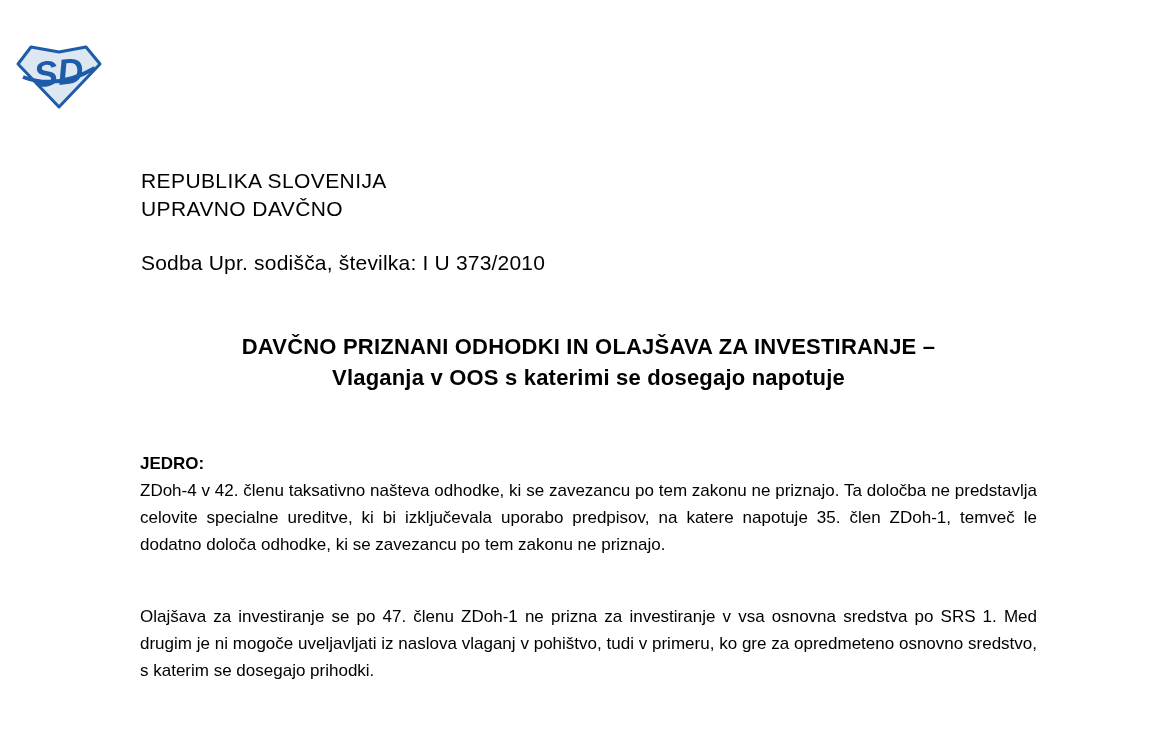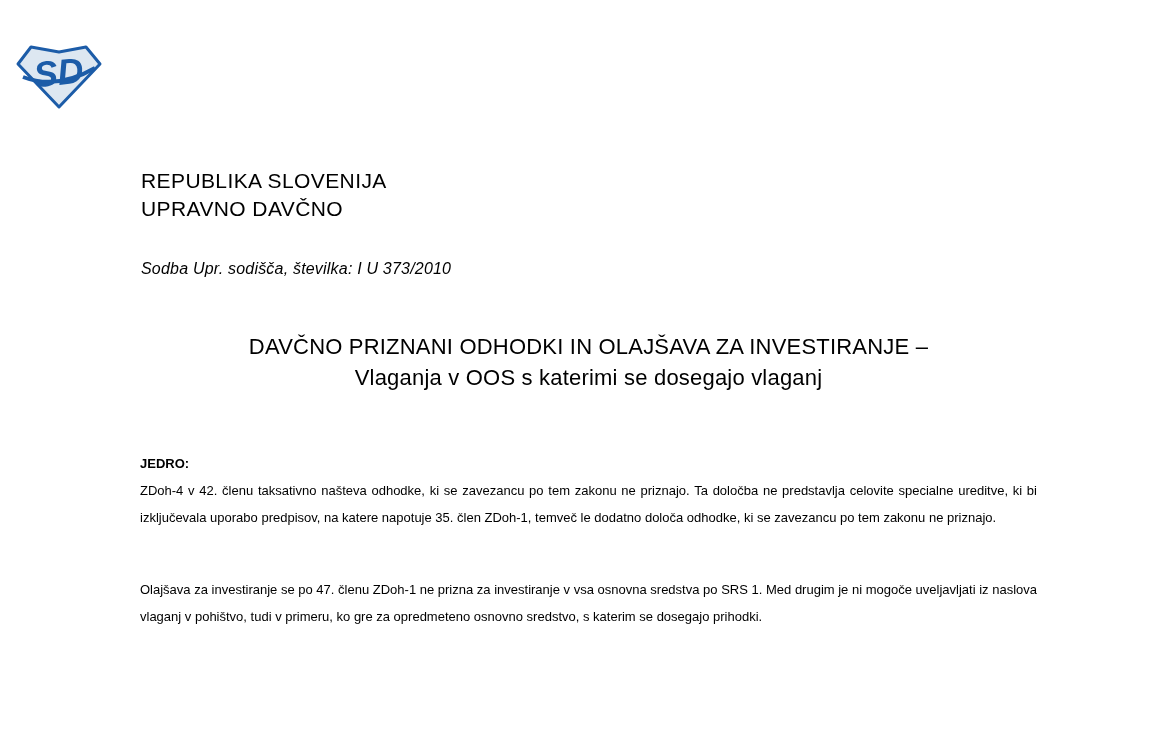--- a/index.html
+++ b/index.html
@@ -23,43 +23,42 @@
     position: absolute;
     left: 141px;
     top: 167px;
     font-size: 21px;
     line-height: 28px;
     letter-spacing: 0.4px;
   }
   .caseinfo-block {
     position: absolute;
     left: 141px;
-    top: 255px;
-    font-size: 16px;
+    top: 249px;
+    font-size: 21px;
     line-height: 27px;
     letter-spacing: 0.2px;
-    font-style: italic;
   }
   .title-block {
     position: absolute;
     left: 140px;
     top: 331px;
     width: 897px;
     text-align: center;
-    font-weight: normal;
+    font-weight: bold;
     font-size: 22px;
     line-height: 31px;
     letter-spacing: 0.2px;
   }
   .jedro-block {
     position: absolute;
     left: 140px;
     top: 450px;
     width: 897px;
-    font-size: 13px;
+    font-size: 17px;
     line-height: 27px;
   }
   .jedro-heading {
     font-weight: bold;
   }
   .jedro-paragraph {
     text-align: justify;
   }
   .jedro-paragraph + .jedro-paragraph {
     margin-top: 45px;
@@ -80,20 +79,20 @@
   <div>REPUBLIKA SLOVENIJA</div>
   <div>UPRAVNO DAVČNO</div>
 </div>
 
 <div class="caseinfo-block">
   <div>Sodba Upr. sodišča, številka: I U 373/2010</div>
 </div>
 
 <div class="title-block">
   <div>DAVČNO PRIZNANI ODHODKI IN OLAJŠAVA ZA INVESTIRANJE –</div>
-  <div>Vlaganja v OOS s katerimi se dosegajo vlaganj</div>
+  <div>Vlaganja v OOS s katerimi se dosegajo napotuje</div>
 </div>
 
 <div class="jedro-block">
   <div class="jedro-heading">JEDRO:</div>
   <div class="jedro-paragraph">ZDoh-4 v 42. členu taksativno našteva odhodke, ki se zavezancu po tem zakonu ne priznajo. Ta določba ne predstavlja celovite specialne ureditve, ki bi izključevala uporabo predpisov, na katere napotuje 35. člen ZDoh-1, temveč le dodatno določa odhodke, ki se zavezancu po tem zakonu ne priznajo.</div>
   <div class="jedro-paragraph">Olajšava za investiranje se po 47. členu ZDoh-1 ne prizna za investiranje v vsa osnovna sredstva po SRS 1. Med drugim je ni mogoče uveljavljati iz naslova vlaganj v pohištvo, tudi v primeru, ko gre za opredmeteno osnovno sredstvo, s katerim se dosegajo prihodki.</div>
 </div>
 
 </body></html>

